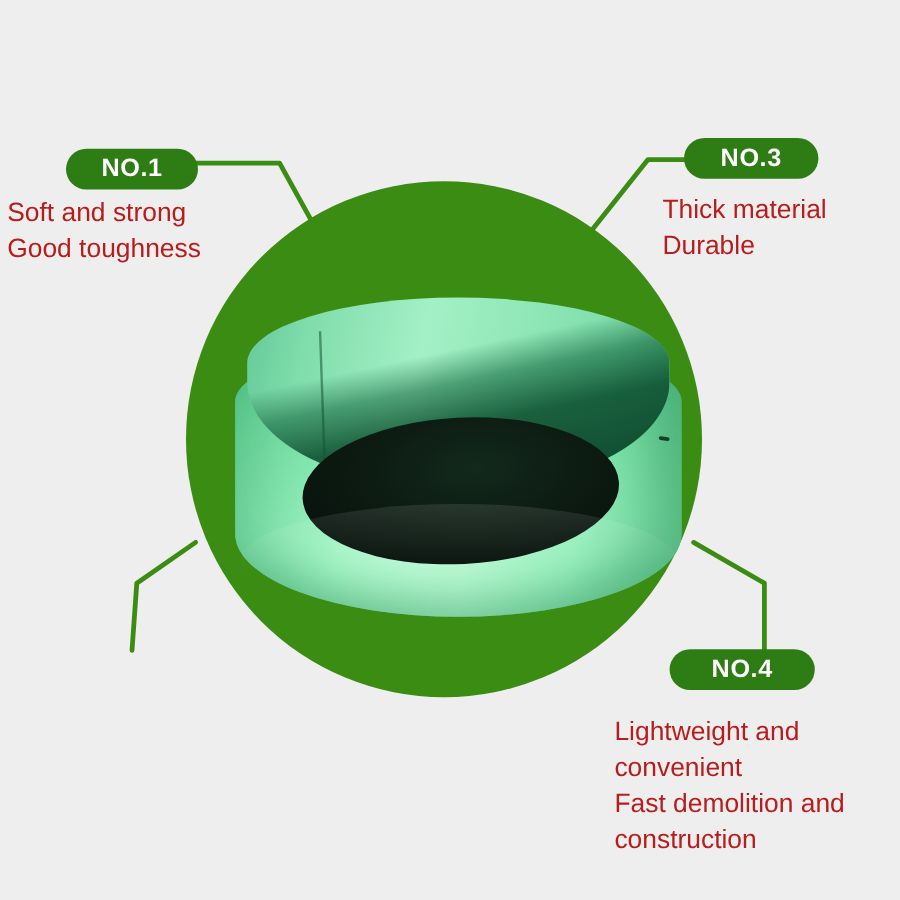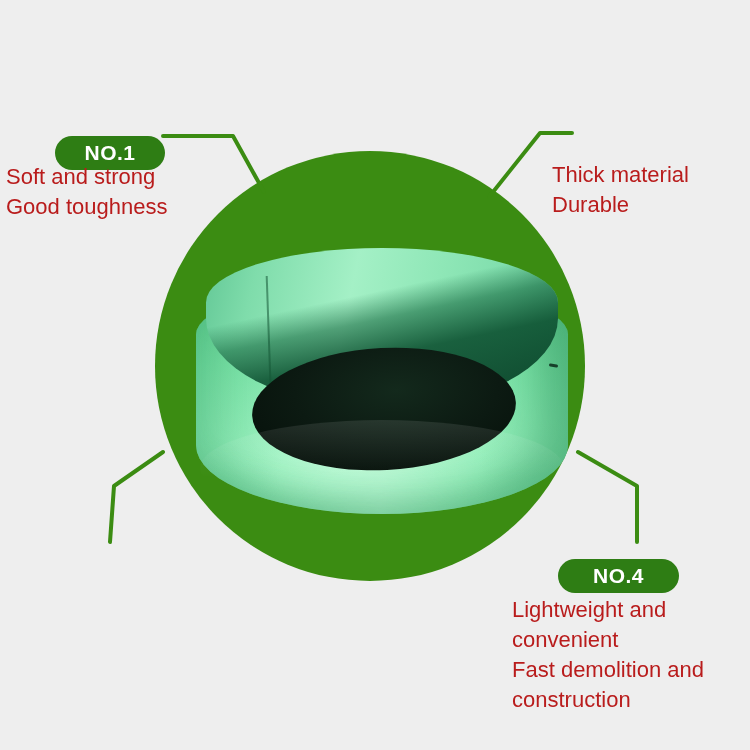--- a/index.html
+++ b/index.html
@@ -146,24 +146,24 @@
     border-radius: 17px;
     background: #2e7d14;
     color: #ffffff;
     font-size: 21px;
     font-weight: bold;
     letter-spacing: 0.5px;
     display: flex;
     align-items: center;
     justify-content: center;
   }
-  .badge-1 { left: 55px;  top: 136px; width: 110px; }
+  .badge-1 { left: 55px;  top: 124px; width: 110px; }
   .badge-3 { left: 570px; top: 115px; width: 112px; }
   .badge-2 { left: 40px;  top: 540px; width: 122px; }
-  .badge-4 { left: 558px; top: 541px; width: 121px; margin-top: 18px; }
+  .badge-4 { left: 558px; top: 541px; width: 121px; }
 
   
   .feature-text {
     position: absolute;
     color: #b91c1c;
     font-size: 22px;
     line-height: 30px;
     white-space: pre-line;
   }
   .text-1 { left: 6px;   top: 162px;  width: 300px; }
@@ -198,20 +198,23 @@
       <polyline points="578,452 637,486 637,542"></polyline>
     </g>
   </svg>
 
   <div class="badge badge-1">
     <span>NO.1</span>
   </div>
   <div class="feature-text text-1">Soft and strong
 Good toughness</div>
 
+  <div class="badge badge-3">
+    <span>NO.3</span>
+  </div>
   <div class="feature-text text-3">Thick material
 Durable</div>
 
 
   <div class="badge badge-4">
     <span>NO.4</span>
   </div>
   <div class="feature-text text-4">Lightweight and
 convenient
 Fast demolition and

